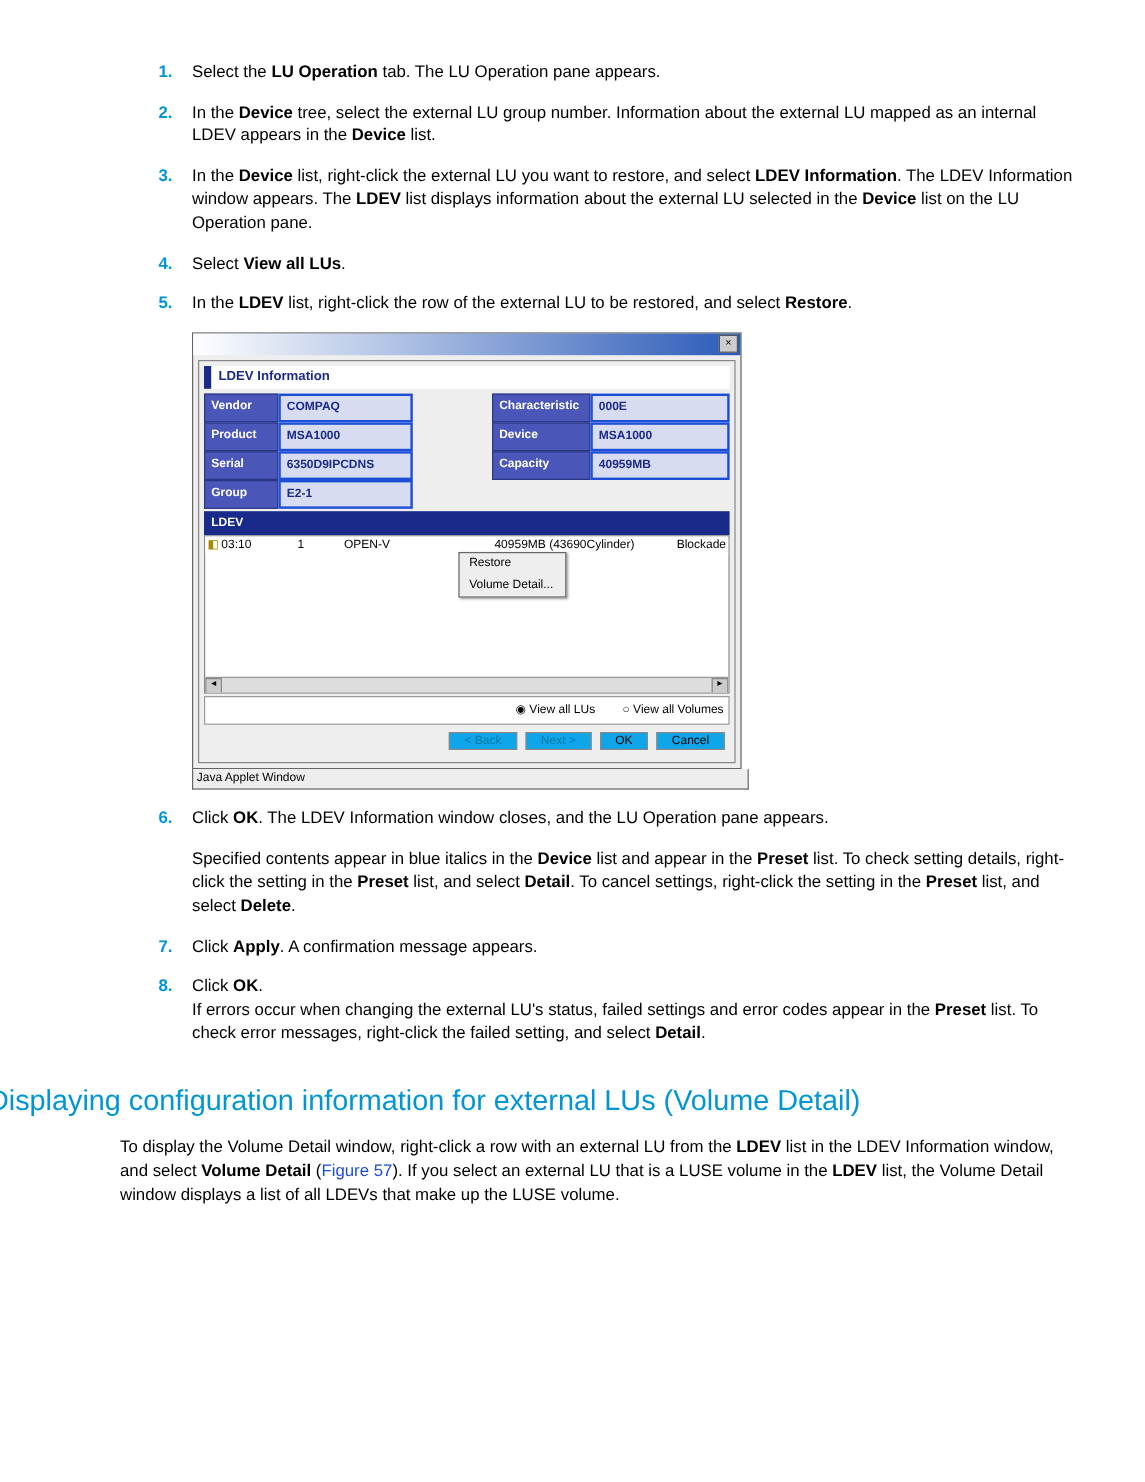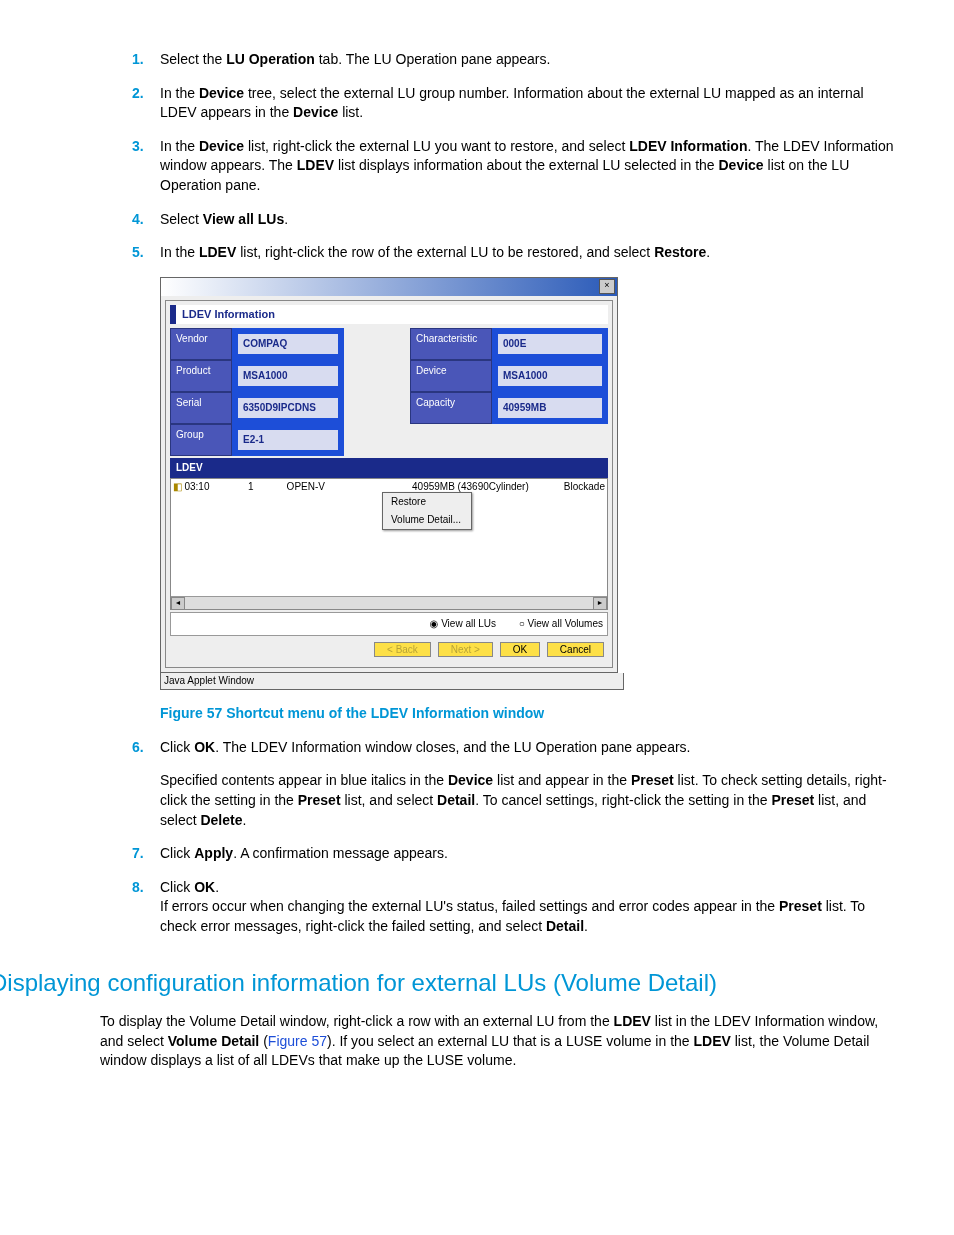--- a/index.html
+++ b/index.html
@@ -88,31 +88,31 @@
   }
   .info-grid {
     display: grid;
     grid-template-columns: 62px 112px 66px 82px 116px;
     gap: 0;
     margin-bottom: 2px;
   }
   .info-grid .h {
     background: #4a56b8;
     color: #fff;
-    font-weight: normal;
+    font-weight: bold;
     padding: 3px 5px;
     border: 1px solid #2a3680;
     font-size: 10px;
   }
   .info-grid .v {
     background: #d8dcf0;
     color: #1a2a8a;
     font-weight: bold;
     padding: 3px 5px;
-    border: 6px solid #1d4ed8;
+    border: 2px solid #1d4ed8;
     font-size: 10px;
   }
   .info-grid .blank { visibility: hidden; }
   .ldev-hdr {
     background: #1a2a8a;
     color: #fff;
     font-weight: bold;
     padding: 3px 6px;
     font-size: 10px;
     margin-top: 2px;
@@ -178,21 +178,21 @@
   .radio-row label { margin-left: 20px; }
   .count-row { text-align: right; font-size: 10px; padding: 2px 4px; font-weight:bold;}
   .dlg-buttons {
     text-align: right;
     padding: 6px 4px;
   }
   .dlg-buttons button {
     font-size: 10px;
     padding: 1px 12px;
     margin-left: 4px;
-    background: #fde047;
+    background: #0ea5e9;
     border: 1px solid #888;
   }
   .java-bar {
     background: #eee;
     border: 1px solid #666;
     border-top: none;
     font-size: 10px;
     padding: 1px 3px;
     width: 456px;
     color: #000;
@@ -285,21 +285,20 @@
             <button disabled="">&lt; Back</button>
             <button disabled="">Next &gt;</button>
             <button>OK</button>
             <button>Cancel</button>
           </div>
         </div>
       </div>
       <div class="java-bar">Java Applet Window</div>
     </div>
 
-    <div class="fig-caption">Figure 57 Shortcut menu of the LDEV Information window</div>
   </li>
   <li>
     <span class="num">6.</span>
     <span>Click </span><b>OK</b><span>. The LDEV Information window closes, and the LU Operation pane appears.</span>
     <div class="para" style="margin-top:14px">
       <span>Specified contents appear in blue italics in the </span><b>Device</b><span> list and appear in the </span><b>Preset</b><span> list. To check setting details, right-click the setting in the </span><b>Preset</b><span> list, and select </span><b>Detail</b><span>. To cancel settings, right-click the setting in the </span><b>Preset</b><span> list, and select </span><b>Delete</b><span>.</span>
     </div>
   </li>
   <li>
     <span class="num">7.</span>

